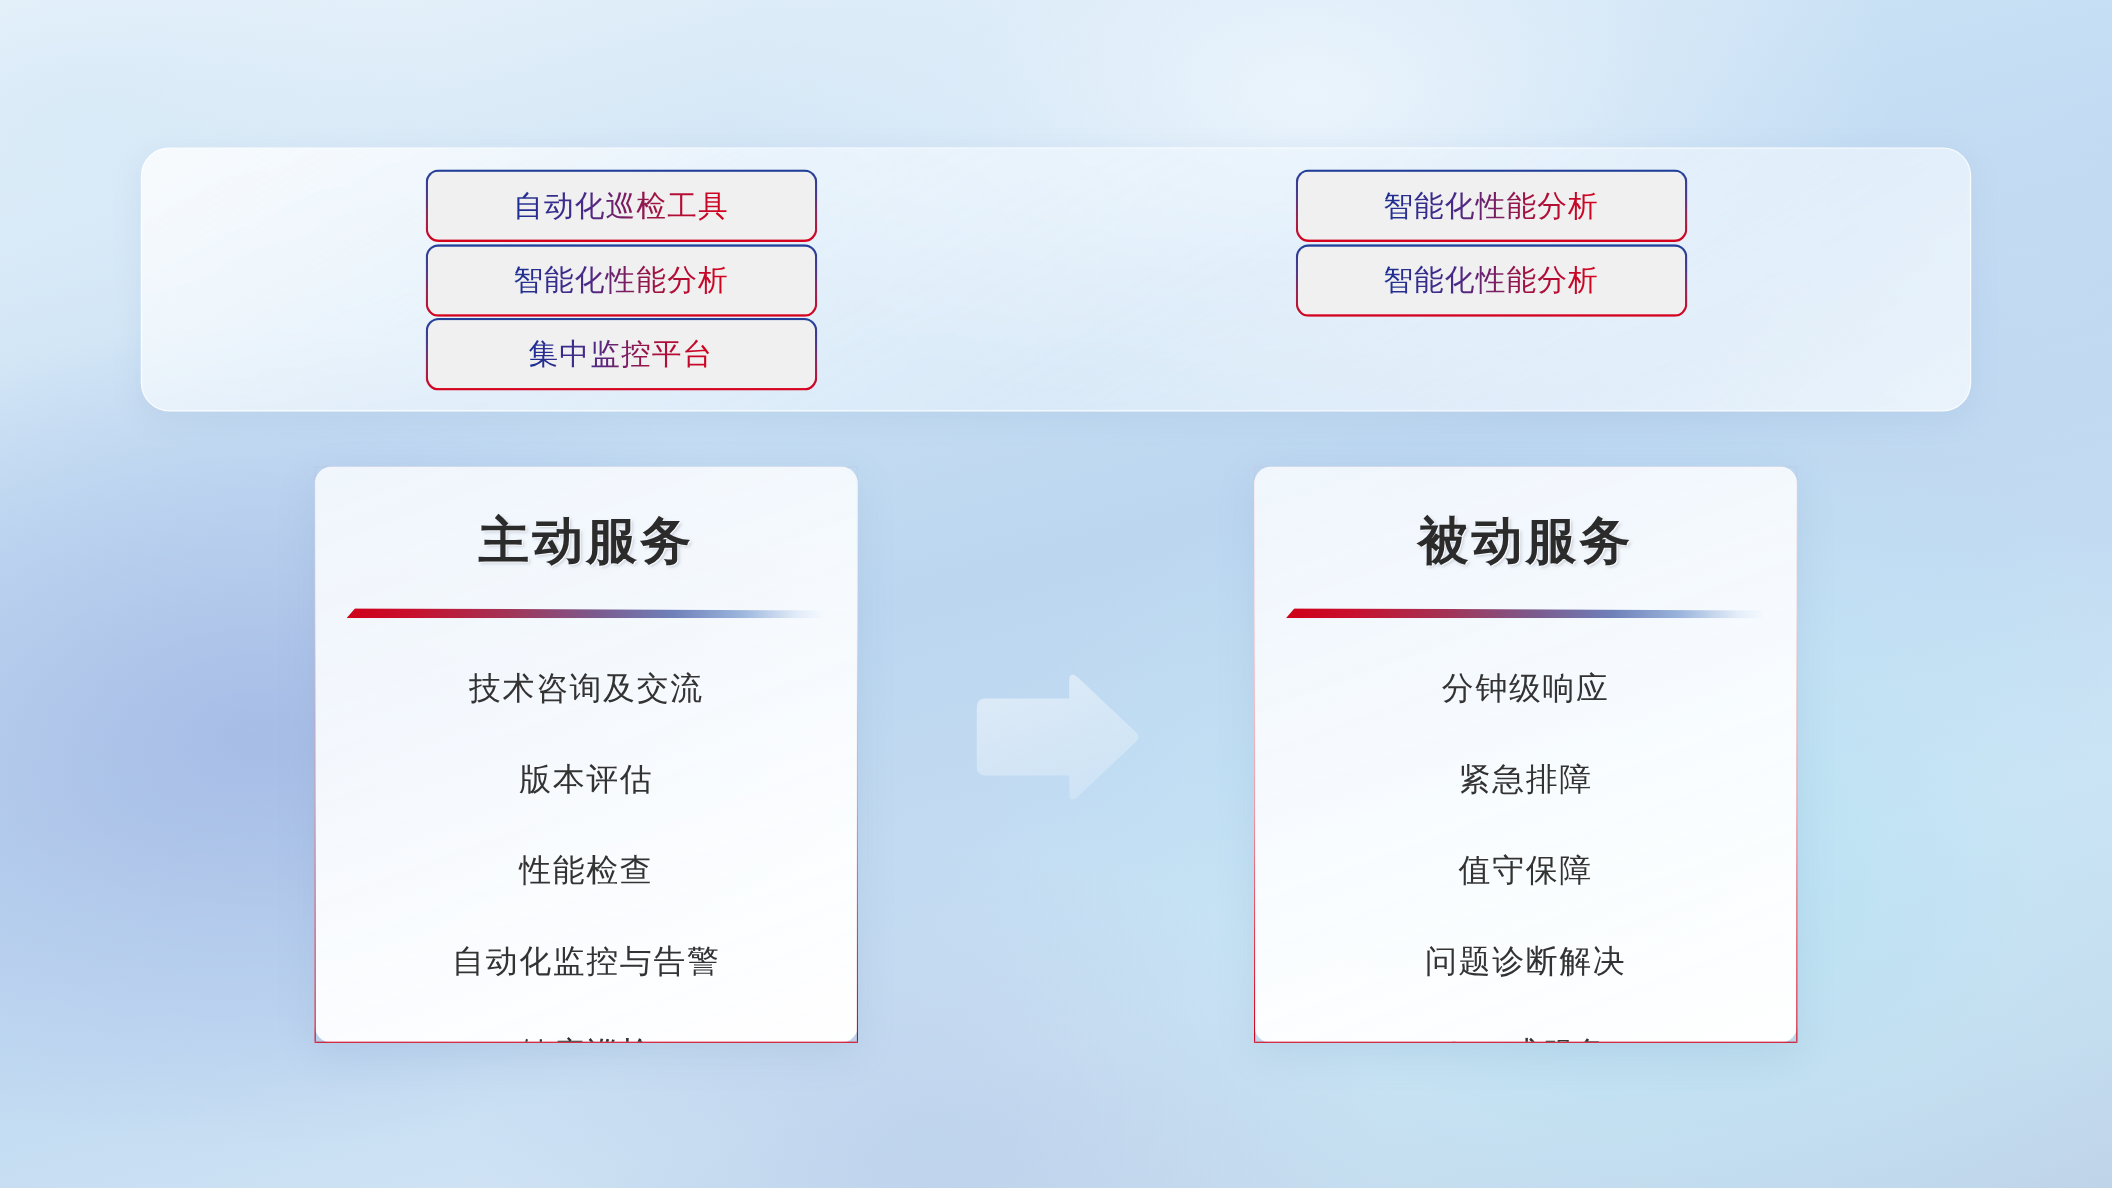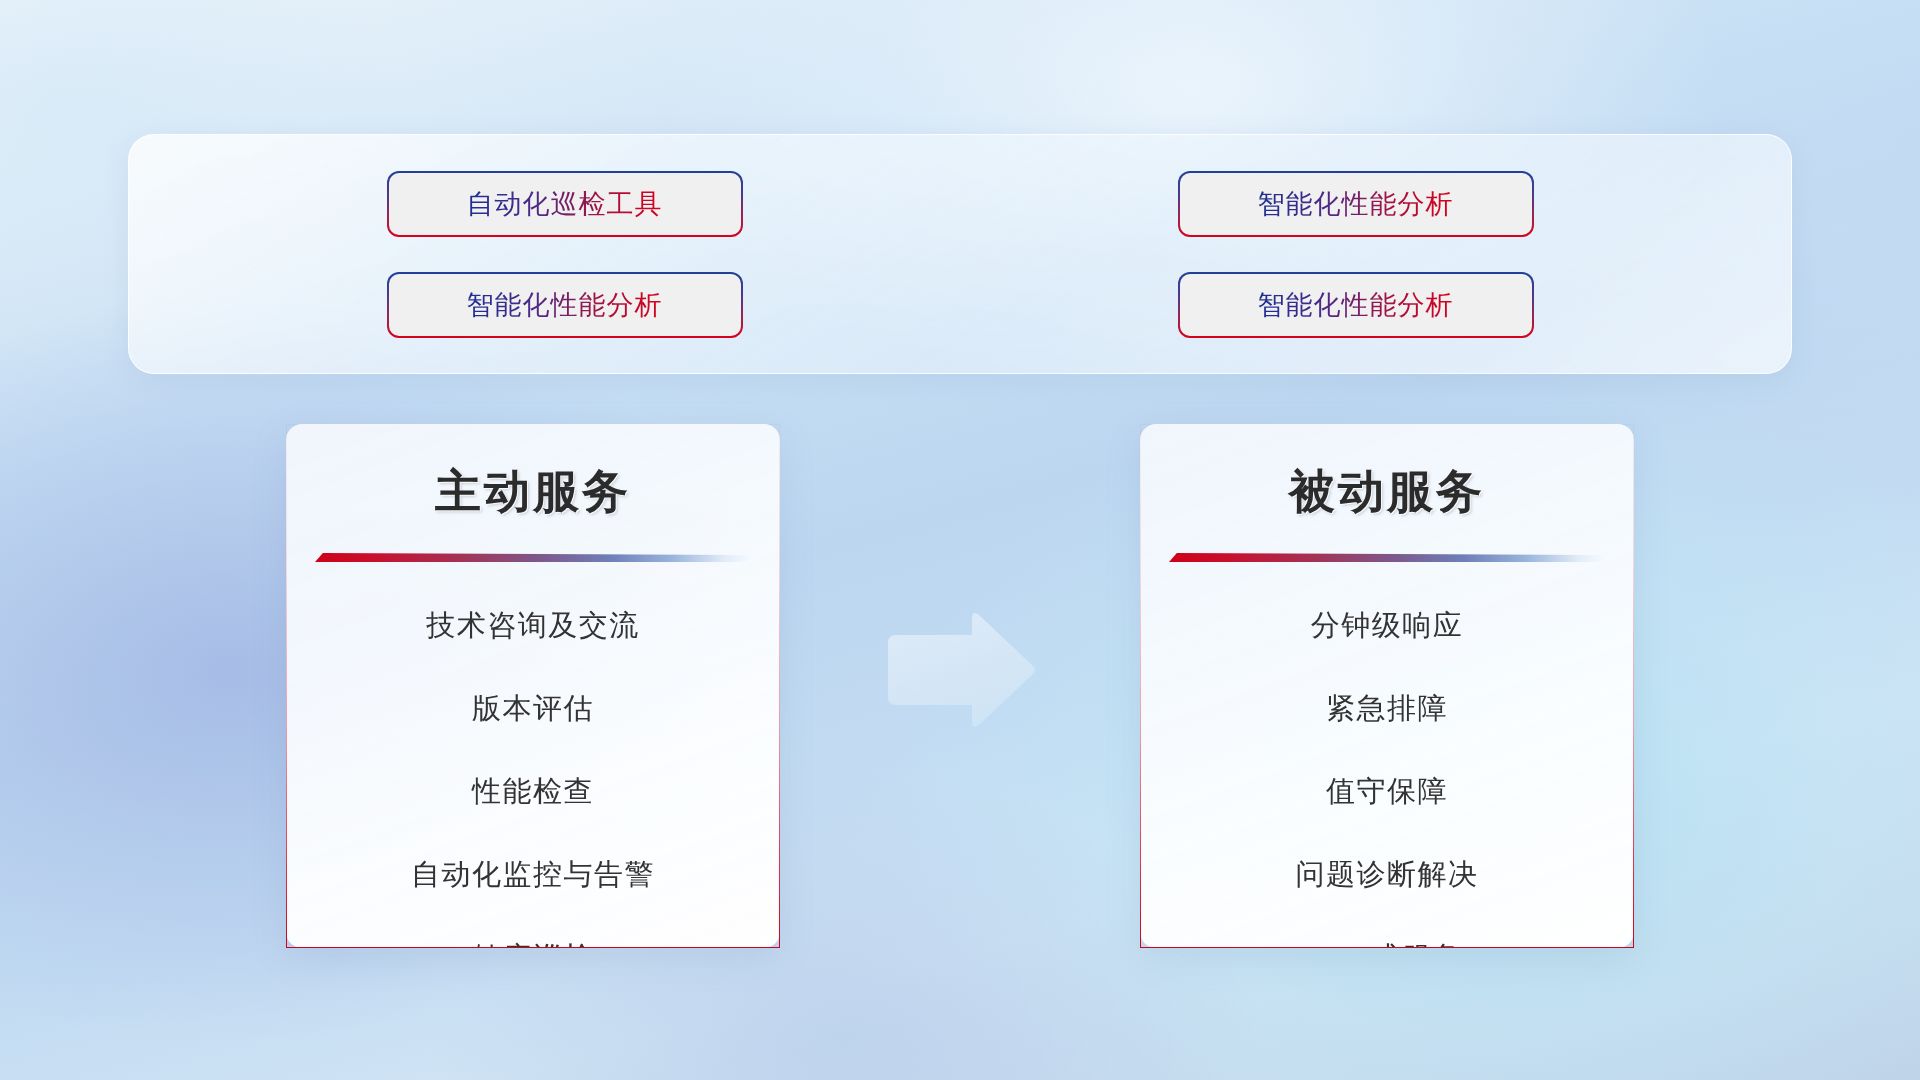--- a/index.html
+++ b/index.html
@@ -250,20 +250,23 @@
     </div>
 
     <div class="pill">
       <span class="pill-label">智能化性能分析</span>
     </div>
 
     <div class="pill">
       <span class="pill-label">智能化性能分析</span>
     </div>
 
+    <div class="pill">
+      <span class="pill-label">集中监控平台</span>
+    </div>
 
   </div>
 
   <div class="service-card" id="card-active">
     <h2 class="card-title">主动服务</h2>
     <div class="card-divider"></div>
     <ul class="card-list">
       <li>技术咨询及交流</li>
       <li>版本评估</li>
       <li>性能检查</li>

